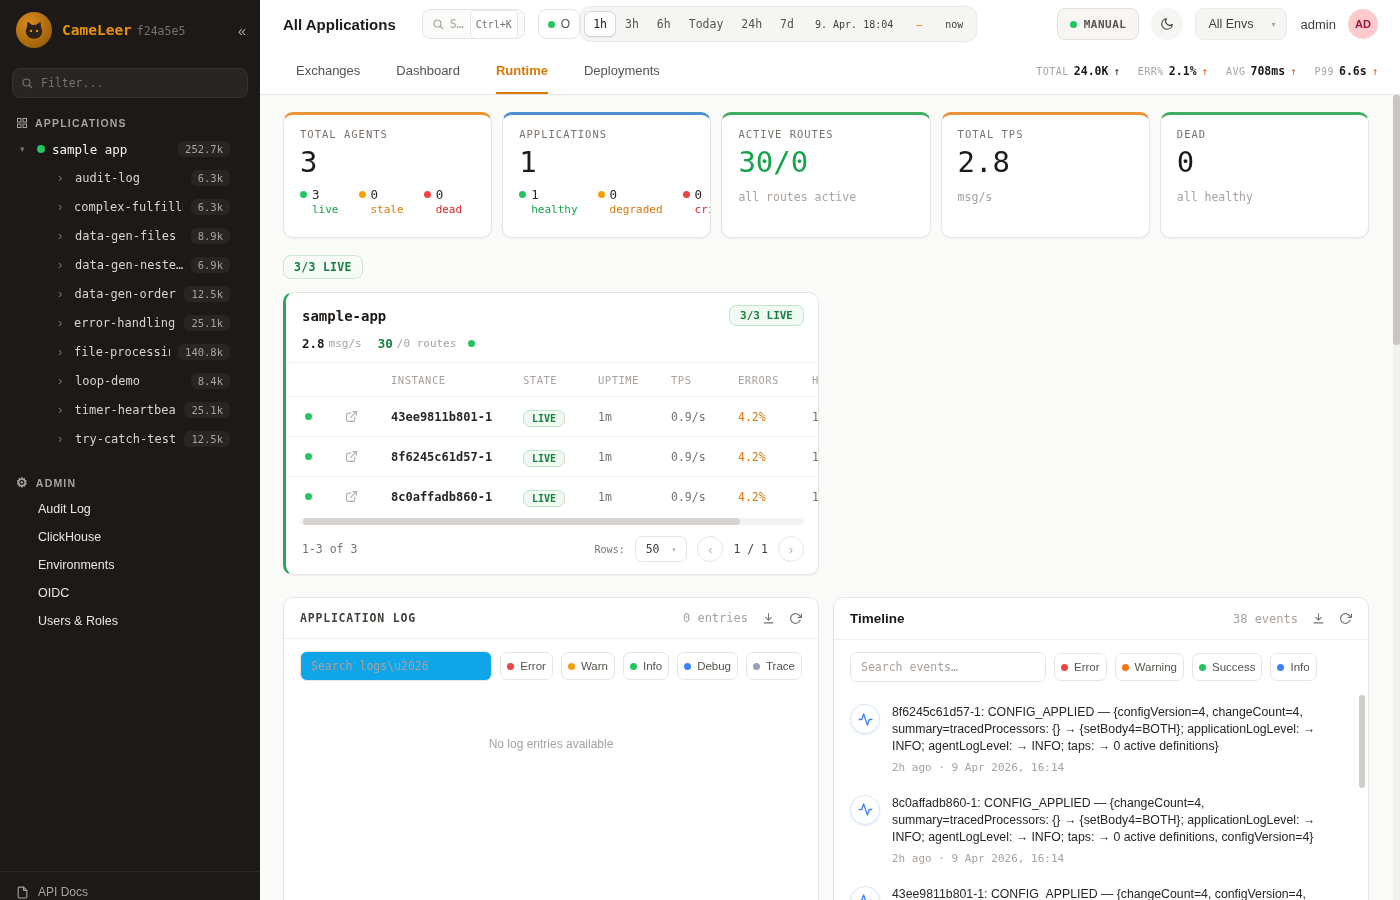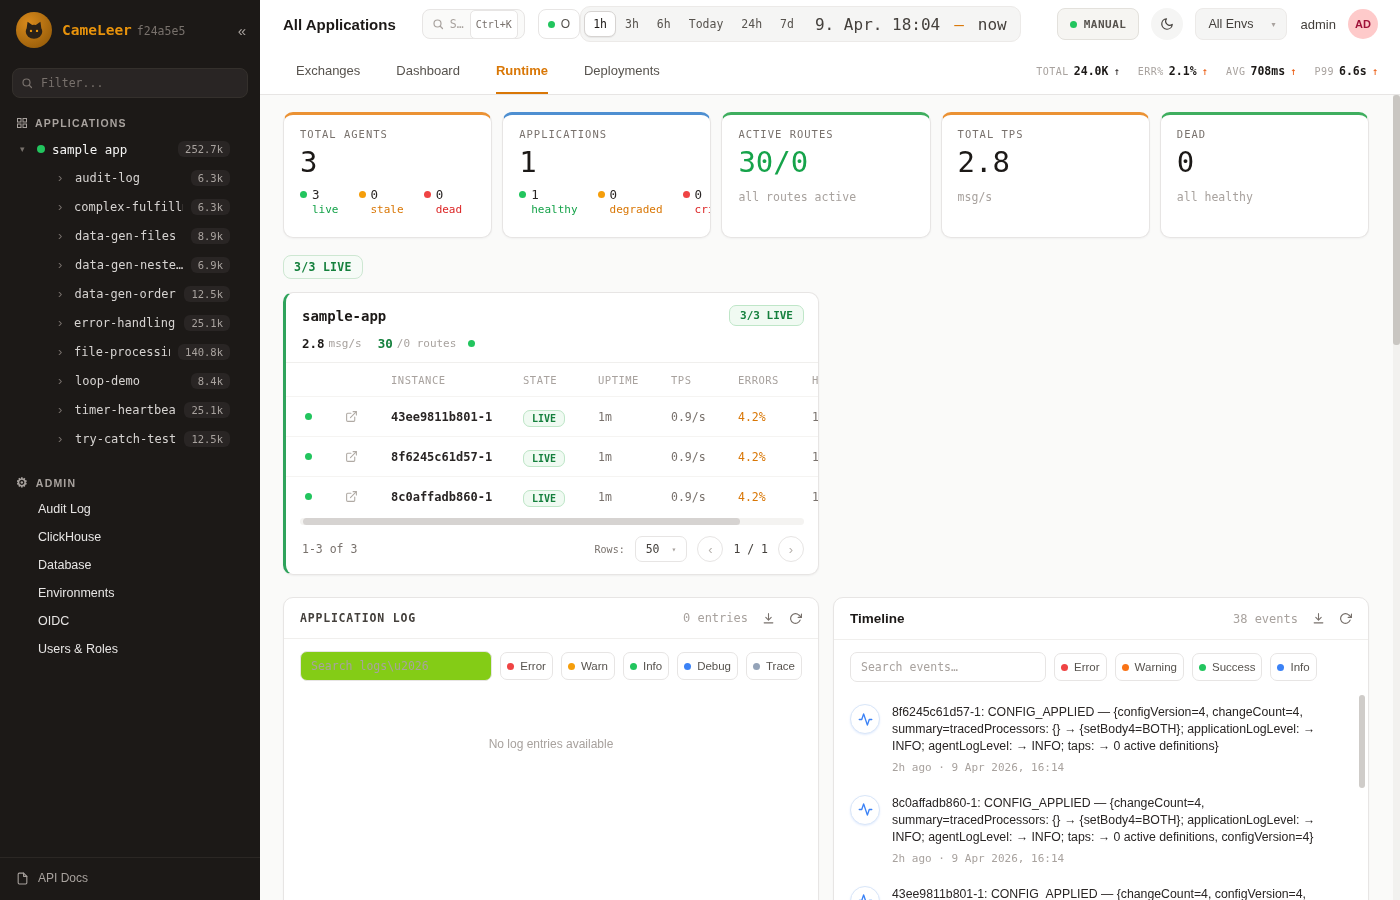--- a/index.html
+++ b/index.html
@@ -30,34 +30,34 @@
 .dot-red{background:#ef4444}
 .dot-blue{background:#3b82f6}
 .dot-orange{background:#f97316}
 .dot-gray{background:#94a3b8}
 .tree-app-label{font-family:"DejaVu Sans Mono",monospace;font-size:12.5px;color:#f5f5f4}
 .count-badge{margin-left:auto;background:#292524;border-radius:6px;padding:2px 7px;font-family:"DejaVu Sans Mono",monospace;font-size:10.5px;color:#a8a29e;white-space:nowrap}
 .tree-child{display:flex;align-items:center;gap:8px;padding:6.5px 30px 6.5px 58px;cursor:pointer}
 .tree-child .label{font-family:"DejaVu Sans Mono",monospace;font-size:12px;color:#d6d3d1;white-space:nowrap;overflow:hidden}
 .admin-block{margin-top:12px}
 .admin-item{padding:7px 16px 7px 38px;font-size:12.5px;color:#e7e5e4;cursor:pointer}
-.sb-footer{margin-top:auto;border-top:1px solid #2b2724;padding:13px 16px 15px;display:flex;align-items:center;gap:9px;color:#a8a29e;font-size:12px;cursor:pointer;flex-shrink:0}
+.sb-footer{margin-top:auto;border-top:1px solid #2b2724;padding:13px 16px 1px;display:flex;align-items:center;gap:9px;color:#a8a29e;font-size:12px;cursor:pointer;flex-shrink:0}
 
 
 .main{flex:1;display:flex;flex-direction:column;background:#fafaf9;position:relative;min-width:0}
 .topbar{height:48px;background:#fff;display:flex;align-items:center;padding:0 22px 0 23px;flex-shrink:0}
 .page-title{font-size:15px;font-weight:700;color:#1c1917;margin-right:26px;white-space:nowrap}
 .searchbox{display:flex;align-items:center;gap:6px;border:1px solid #e7e5e4;background:#fafaf9;border-radius:8px;height:30px;padding:0 6px 0 9px;cursor:text}
 .s-text{font-family:"DejaVu Sans Mono",monospace;font-size:11.5px;color:#a8a29e}
 .kbd{border:1px solid #e7e5e4;background:#fff;border-radius:5px;font-family:"DejaVu Sans Mono",monospace;font-size:10px;color:#78716c;padding:8px 5px}
 .online-chip{display:flex;align-items:center;gap:6px;border:1px solid #e7e5e4;background:#fff;border-radius:8px;height:30px;padding:0 9px;margin-left:13px;font-size:12px;color:#57534e}
 .segmented{display:flex;align-items:center;background:#f5f5f4;border:1px solid #eceae8;border-radius:10px;padding:3px;height:36px}
 .seg-btn{font-family:"DejaVu Sans Mono",monospace;font-size:11.5px;color:#57534e;padding:6px 9px;border-radius:7px;white-space:nowrap}
 .seg-btn.active{background:#fff;border:1px solid #d6d3d1;color:#1c1917;box-shadow:0 1px 1px rgba(0,0,0,.06);padding:5px 8px}
-.date-group{display:flex;align-items:center;gap:14px;padding:0 10px 0 12px;font-family:"DejaVu Sans Mono",monospace;font-size:16px;color:#44403c;white-space:nowrap}
+.date-group{display:flex;align-items:center;gap:23px;padding:0 10px 0 12px;font-family:"DejaVu Sans Mono",monospace;font-size:10px;color:#44403c;white-space:nowrap}
 .date-sep{color:#d97706}
 .topbar-right{margin-left:auto;display:flex;align-items:center;gap:12px}
 .manual-chip{display:flex;align-items:center;gap:7px;border:1px solid #e3e1dc;background:#f6f5f2;border-radius:8px;height:32px;padding:0 12px;font-family:"DejaVu Sans Mono",monospace;font-size:11px;letter-spacing:.5px;color:#57534e;font-weight:700}
 .icon-btn{width:32px;height:32px;border-radius:50%;background:#f5f5f4;display:flex;align-items:center;justify-content:center}
 .env-select{display:flex;align-items:center;gap:18px;background:#f5f5f4;border:1px solid #eceae8;border-radius:8px;height:32px;padding:0 10px 0 12px;font-size:12.5px;color:#44403c;cursor:pointer}
 .caret{font-size:8px;color:#a8a29e}
 .user-name{font-size:13px;color:#44403c;margin-left:2px}
 .avatar{width:30px;height:30px;border-radius:50%;background:#fecaca;color:#9f1239;font-size:11px;font-weight:700;display:flex;align-items:center;justify-content:center}
 
 .tabbar{height:47px;background:#fff;border-bottom:1px solid #e7e5e4;display:flex;align-items:stretch;padding:0 22px 0 36px;flex-shrink:0}
@@ -132,21 +132,21 @@
 .log-card{width:536px}
 .tl-card{flex:1}
 .p-head{display:flex;align-items:center;padding:13px 16px;border-bottom:1px solid #f0efed}
 .log-title{font-family:"DejaVu Sans Mono",monospace;font-size:11.5px;font-weight:700;letter-spacing:.8px;color:#44403c}
 .tl-title{font-size:13.5px;font-weight:700;color:#1c1917}
 .p-head-right{margin-left:auto;display:flex;align-items:center;gap:14px}
 .count-text{font-family:"DejaVu Sans Mono",monospace;font-size:12px;color:#a8a29e}
 .p-controls{display:flex;align-items:center;gap:8px;padding:12px 16px 10px}
 .search-input{height:30px;border:1px solid #e7e5e4;background:#fff;border-radius:7px;font-family:"DejaVu Sans Mono",monospace;font-size:11.5px;color:#44403c;padding:0 10px;width:196px}
 .search-input::placeholder{color:#a8a29e}
-.log-card .search-input{background:#84cc16}
+.log-card .search-input{background:#0ea5e9}
 .chip{display:flex;align-items:center;gap:6px;border:1px solid #e7e5e4;background:#fff;border-radius:7px;height:28px;padding:0 6px;font-size:11.5px;color:#57534e;white-space:nowrap;cursor:pointer}
 .chip .dot{width:7px;height:7px}
 .empty-msg{text-align:center;color:#a8a29e;font-size:12px;padding-top:46px}
 .tl-events{padding:2px 22px 0 16px}
 .tl-event{display:flex;gap:12px;padding:10px 0 11px}
 .tl-avatar{width:30px;height:30px;border-radius:50%;border:1px solid #d9e6f8;background:#fff;display:flex;align-items:center;justify-content:center;flex-shrink:0;box-shadow:0 1px 2px rgba(59,130,246,.15)}
 .tl-text{font-size:12.3px;color:#292524;line-height:1.38}
 .tl-meta{font-family:"DejaVu Sans Mono",monospace;font-size:11px;color:#a8a29e;margin-top:6px}
 .tl-scroll-thumb{position:absolute;right:3px;top:97px;width:6px;height:93px;background:#cfccc9;border-radius:3px}
 .main-scrollbar{position:absolute;top:95px;right:0;bottom:0;width:7px;background:#f2f1ef}
@@ -249,21 +249,20 @@
         </div>
     </div>
 
     <div class="admin-block">
       <div class="sb-section">
         <span class="gear-glyph">⚙</span>
         <span>ADMIN</span>
       </div>
       <div class="admin-item">Audit Log</div>
       <div class="admin-item">ClickHouse</div>
-      <div class="admin-item">Database</div>
       <div class="admin-item">Environments</div>
       <div class="admin-item">OIDC</div>
       <div class="admin-item">Users &amp; Roles</div>
     </div>
 
     <div class="sb-footer">
       <svg width="13" height="13" viewBox="0 0 24 24" fill="none" stroke="#a8a29e" stroke-width="2" stroke-linecap="round" stroke-linejoin="round">
           <path d="M14 2H6a2 2 0 0 0-2 2v16a2 2 0 0 0 2 2h12a2 2 0 0 0 2-2V8z"></path>
           <polyline points="14 2 14 8 20 8"></polyline>
         </svg>

